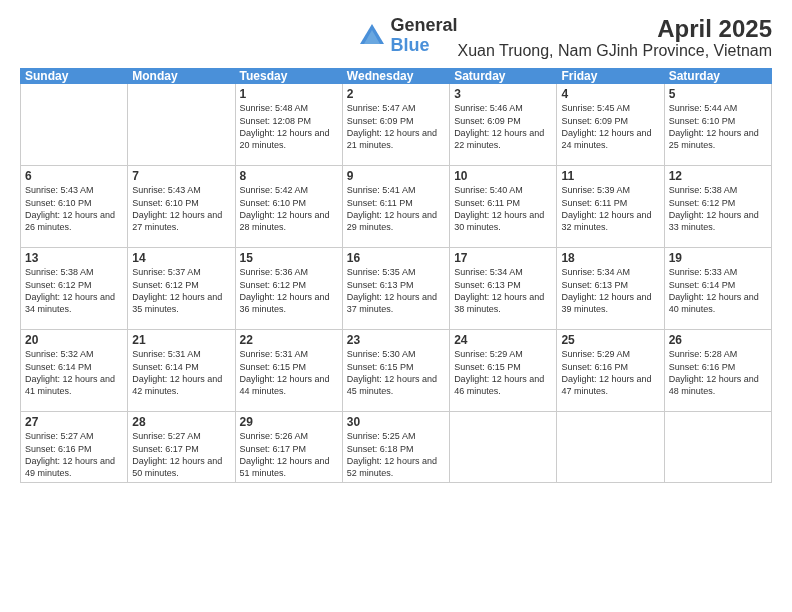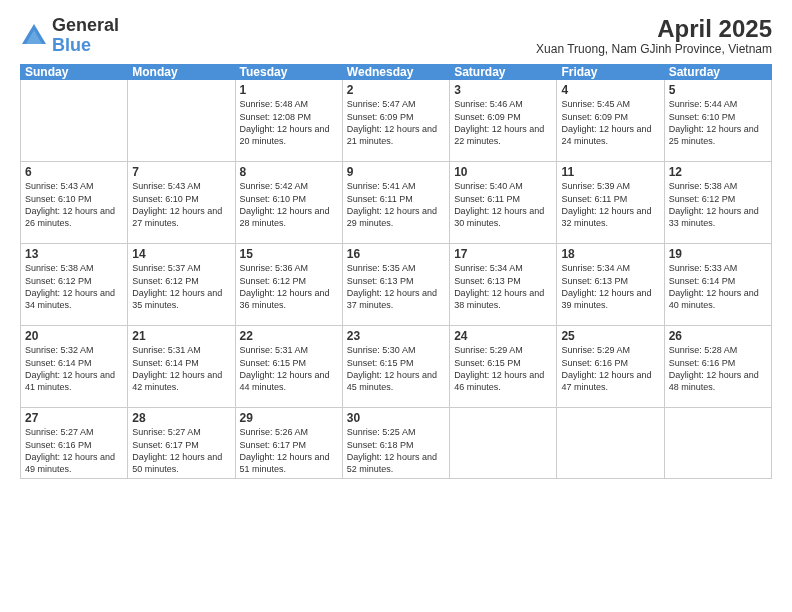--- a/index.html
+++ b/index.html
@@ -11,21 +11,21 @@
       overflow: hidden;
     }
     .page {
       width: 792px;
       min-height: 612px;
       padding: 16px 20px 10px 20px;
       background: #fff;
     }
     .header {
       display: flex;
-      justify-content: space-between;
+      justify-content: flex-end;
       align-items: flex-start;
       margin-bottom: 8px;
     }
     .logo {
       display: flex;
       align-items: center;
       gap: 4px;
     }
     .logo-text {
       display: flex;
@@ -49,21 +49,21 @@
     .title-block {
       text-align: right;
     }
     .calendar-title {
       font-size: 24px;
       font-weight: bold;
       color: #333;
       line-height: 1.1;
     }
     .calendar-subtitle {
-      font-size: 12px;
+      font-size: 16px;
       color: #333;
     }
     .calendar {
       width: 100%;
       border-collapse: collapse;
       table-layout: fixed;
     }
     .calendar thead tr th {
       background-color: #4a90d9;
       color: #fff;

